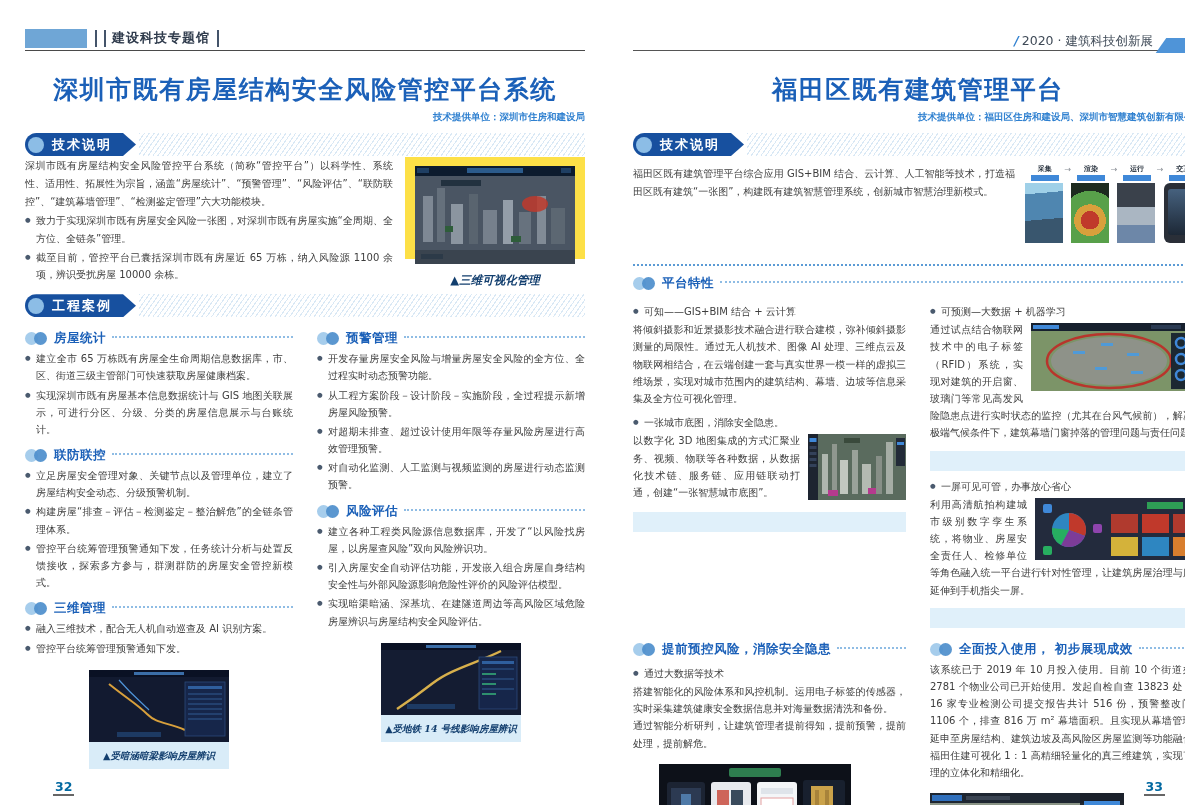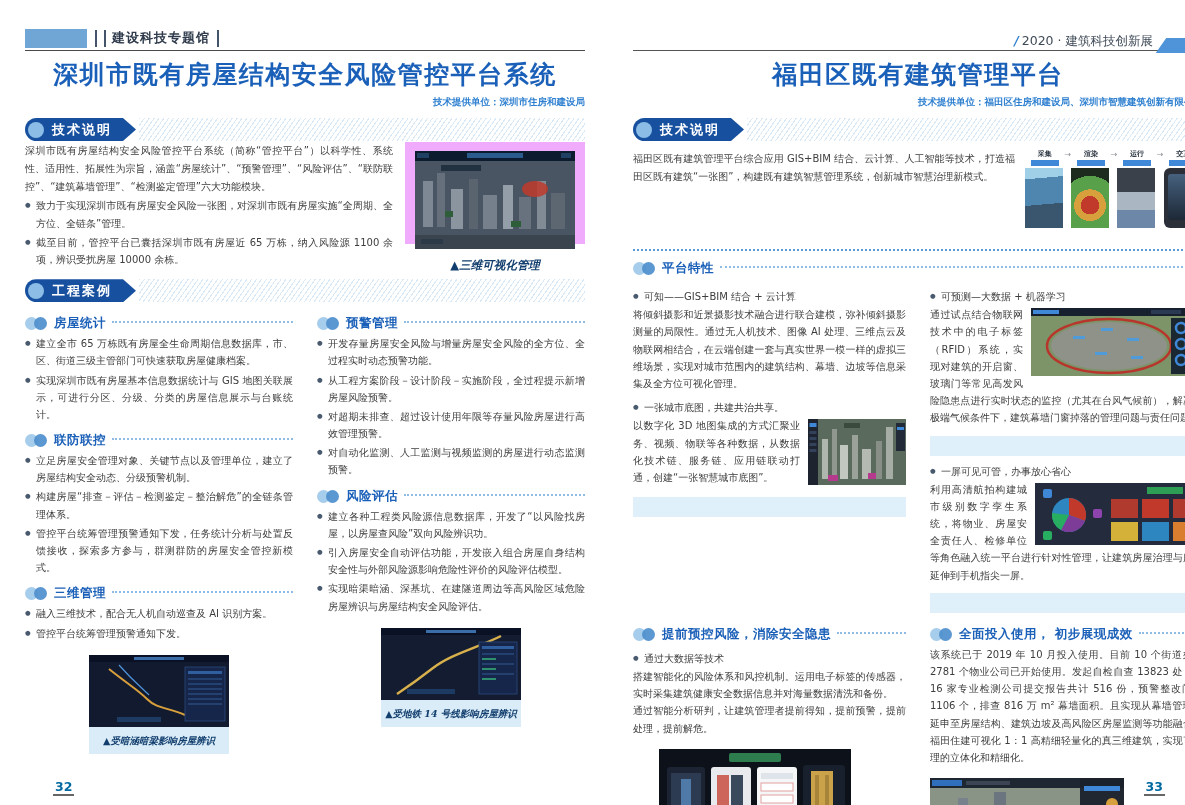--- a/index.html
+++ b/index.html
@@ -14,21 +14,21 @@
   .tag-rect{width:62px;height:19px;background:#6fa6d6;margin-right:8px;}
   .tag-bars{width:7px;height:17px;border-left:2.5px solid #44546a;border-right:2.5px solid #44546a;margin-right:6px;}
   .tag-text{font-size:13px;font-weight:700;color:#2f3b4c;letter-spacing:1px;}
   .tag-endbar{width:2px;height:17px;background:#44546a;margin-left:7px;}
 
   
   .ph-right{position:relative;height:24px;border-bottom:1.5px solid #555;text-align:right;font-size:12.5px;color:#3f4a57;line-height:30px;padding-right:50px;}
   .slash{color:#2f80d0;font-weight:700;font-style:italic;margin-right:3px;}
   .pr-flag{position:absolute;right:-6px;top:12px;width:48px;height:15px;background:#4f94d8;transform:skewX(-35deg);}
 
-  h1.title{font-size:25px;color:#1b60b8;text-align:center;font-weight:700;margin:7px 0 5px;letter-spacing:1.5px;white-space:nowrap;}
+  h1.title{font-size:25px;color:#1b60b8;text-align:center;font-weight:700;margin:22px 0 5px;letter-spacing:1.5px;white-space:nowrap;}
   .provider{text-align:right;font-size:9.5px;color:#2f80d0;font-weight:700;margin:2px 0 0;}
 
   .banner-row{display:flex;align-items:center;margin-top:9px;}
   .banner{position:relative;background:#17509f;color:#fff;font-size:13px;font-weight:700;height:23px;line-height:23px;padding:0 24px 0 27px;border-radius:12px 0 0 12px;clip-path:polygon(0 0,calc(100% - 13px) 0,100% 50%,calc(100% - 13px) 100%,0 100%);letter-spacing:2px;white-space:nowrap;}
   .banner::before{content:"";position:absolute;left:3px;top:3.5px;width:16px;height:16px;border-radius:50%;background:#8cbde6;}
   .hatch{flex:1;height:23px;margin-left:3px;background:repeating-linear-gradient(125deg,rgba(130,180,222,.30) 0 1px,transparent 1px 4px);}
 
   .sub-h{display:flex;align-items:center;gap:6px;margin:9px 0 3px;}
   .icon-duo{width:23px;height:13px;position:relative;flex:0 0 23px;}
   .icon-duo i{position:absolute;top:0;width:13px;height:13px;border-radius:50%;}
@@ -39,21 +39,21 @@
 
   .body-txt,.blist li,.feat{font-size:10px;line-height:1.72;text-align:justify;}
   p.intro{margin:0 0 2px;font-size:10px;line-height:1.78;text-align:justify;}
   ul.blist{list-style:none;margin:2px 0 0;padding:0;}
   .blist li{position:relative;padding-left:11px;margin-bottom:2px;}
   .blist li::before{content:"●";position:absolute;left:0;top:3px;font-size:6.5px;color:#4a5a6e;}
 
   .tech-flex{display:flex;gap:12px;margin-top:1px;}
   .tech-text{flex:1;min-width:0;}
   figure{margin:0;padding:0;}
-  .img-card{flex:0 0 180px;background:#f0abfc;padding:9px 10px 0;height:102px;box-sizing:border-box;}
+  .img-card{flex:0 0 180px;background:#fde047;padding:9px 10px 0;height:102px;box-sizing:border-box;}
   .img-card svg{display:block;width:160px;height:98px;}
   .cap{font-family:"DejaVu Serif",serif;font-style:italic;font-weight:700;color:#123e6e;font-size:11.5px;text-align:center;line-height:32px;white-space:nowrap;}
 
   .cols{display:flex;gap:24px;margin-top:4px;}
   .col{flex:1;min-width:0;}
 
   .figline{margin:13px auto 0;width:140px;}
   .figline svg{display:block;width:140px;height:72px;}
   .capstrip{background:#d9ecf8;font-family:"DejaVu Serif",serif;font-style:italic;font-weight:700;color:#123e6e;font-size:9.5px;text-align:center;height:27px;line-height:27px;white-space:nowrap;}
 
@@ -321,21 +321,21 @@
       <span class="dots"></span>
     </div>
 
     <div class="cols">
       <div class="col">
         <div class="feat">
           <div class="fhead">可知——GIS+BIM 结合 + 云计算</div>
           <p class="fbody">将倾斜摄影和近景摄影技术融合进行联合建模，弥补倾斜摄影测量的局限性。通过无人机技术、图像 AI 处理、三维点云及物联网相结合，在云端创建一套与真实世界一模一样的虚拟三维场景，实现对城市范围内的建筑结构、幕墙、边坡等信息采集及全方位可视化管理。</p>
         </div>
         <div class="feat">
-          <div class="fhead">一张城市底图，共建共治共享。</div>
+          <div class="fhead">一张城市底图，消除安全隐患。</div>
           <svg class="fimg" width="98" height="66" viewBox="0 0 98 66">
             <rect width="98" height="66" fill="#5a6b5e"></rect>
             <rect x="0" y="0" width="10" height="66" fill="#1d2430"></rect>
             <rect x="1.5" y="4" width="7" height="4" fill="#3f88d8"></rect>
             <rect x="1.5" y="12" width="7" height="3" fill="#33415a"></rect>
             <rect x="1.5" y="18" width="7" height="3" fill="#33415a"></rect>
             <rect x="1.5" y="24" width="7" height="3" fill="#33415a"></rect>
             <rect x="1.5" y="30" width="7" height="3" fill="#33415a"></rect>
             <rect x="14" y="20" width="6" height="40" fill="#aeb6ae"></rect>
             <rect x="24" y="10" width="5" height="50" fill="#8f978f"></rect>

